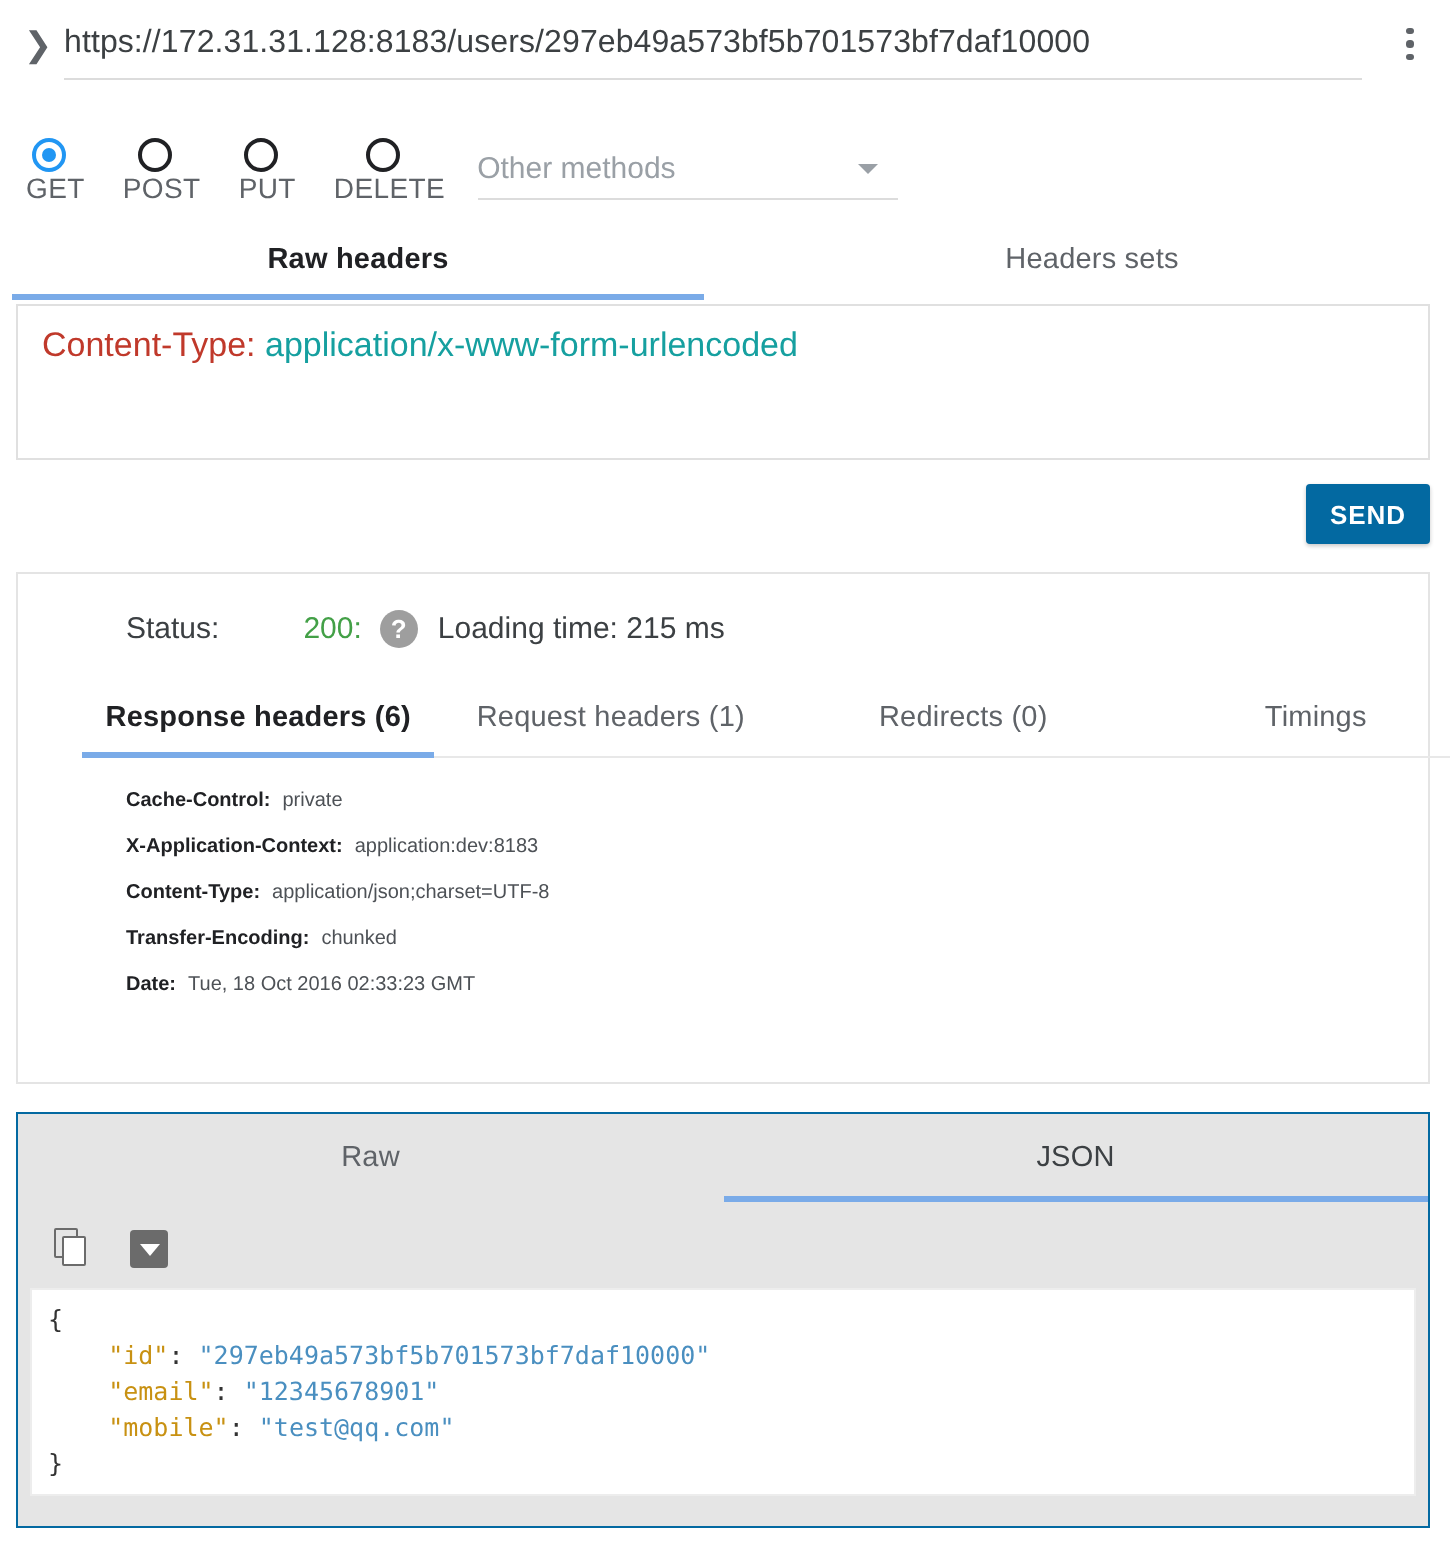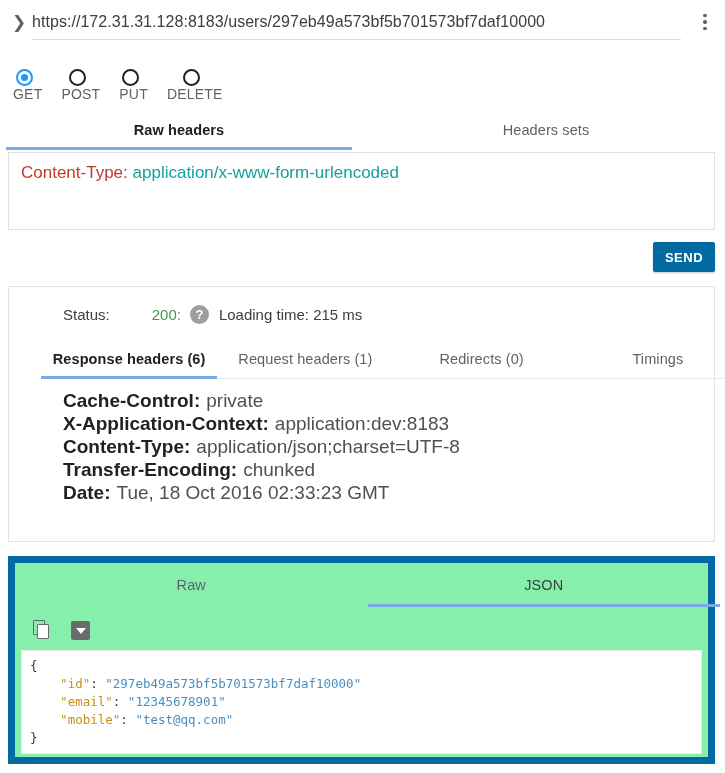--- a/index.html
+++ b/index.html
@@ -239,42 +239,42 @@
     margin-left: 10px;
   }
   .resp-tabs {
     width: 705px;
     border-bottom: 1px solid #e8e8e8;
   }
   .hdr-list {
     padding: 10px 0 0 22px;
   }
   .hdr-item {
-    font-size: 19px;
+    font-size: 10px;
     line-height: 23px;
     color: #3c4043;
     white-space: nowrap;
   }
   .hdr-item b {
     font-weight: bold;
     color: #202124;
   }
   .hdr-item span.v {
     color: #4d5156;
     margin-left: 6px;
   }
 
   
   .body-panel {
     position: absolute;
     left: 8px; top: 556px;
     width: 707px; height: 208px;
-    border: 7px solid #0369a1;
-    box-sizing: border-box;
-    background: #86efac;
+    border: 1px solid #0369a1;
+    box-sizing: border-box;
+    background: #e5e5e5;
   }
   .body-tabs {
     width: 705px;
   }
   .body-tabs .tab { padding: 14px 0 13px; font-size: 14.5px; }
   .body-tabs .tab.active { font-weight: normal; color: #3c4043; }
   .icon-row {
     display: flex;
     align-items: center;
     gap: 18px;
@@ -363,20 +363,24 @@
     <span class="radio-label">POST</span>
   </div>
   <div class="radio-opt">
     <span class="radio-dot"></span>
     <span class="radio-label">PUT</span>
   </div>
   <div class="radio-opt">
     <span class="radio-dot"></span>
     <span class="radio-label">DELETE</span>
   </div>
+  <div class="other-methods">
+    <span class="other-methods-label">Other methods</span>
+    <span class="caret-down"></span>
+  </div>
 </div>
 
 <div class="tabrow req-tabs">
   <div class="tab active"><span>Raw headers</span></div>
   <div class="tab"><span>Headers sets</span></div>
 </div>
 
 <div class="headers-box">
   <div class="hdr-line">
     <span class="hdr-key">Content-Type:</span>

